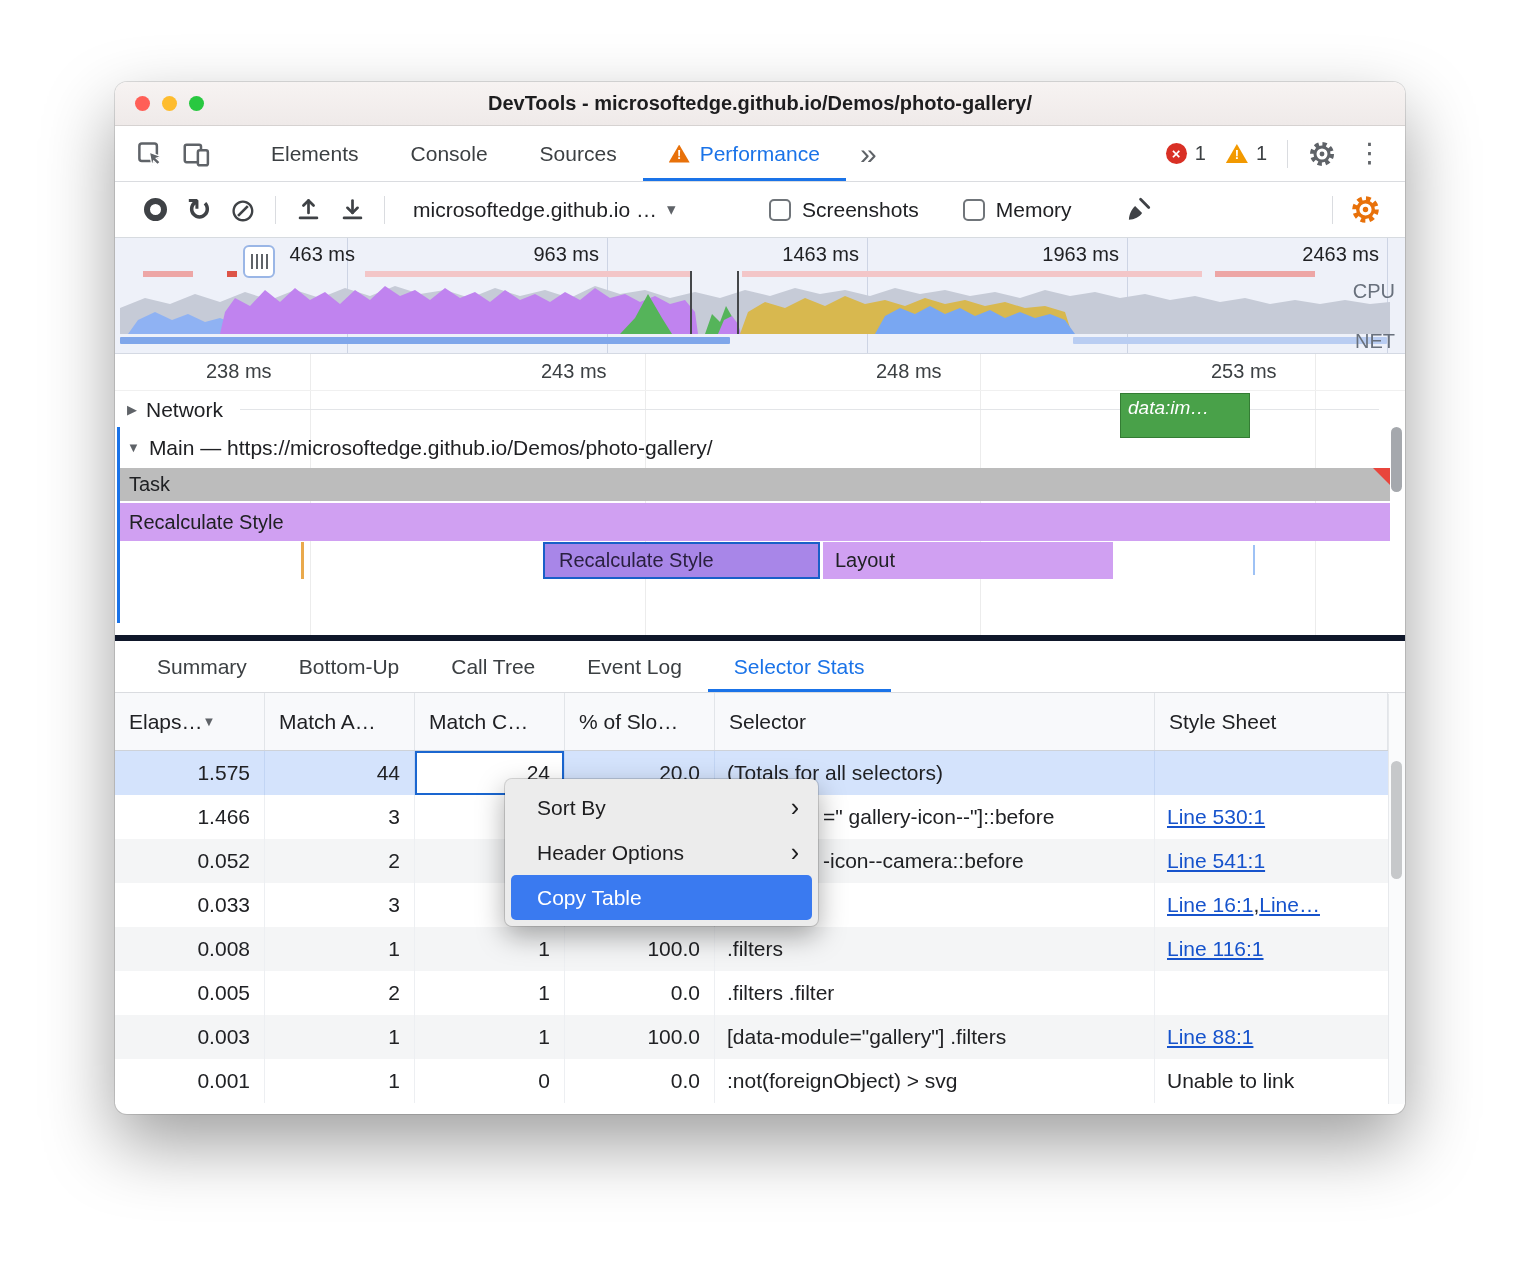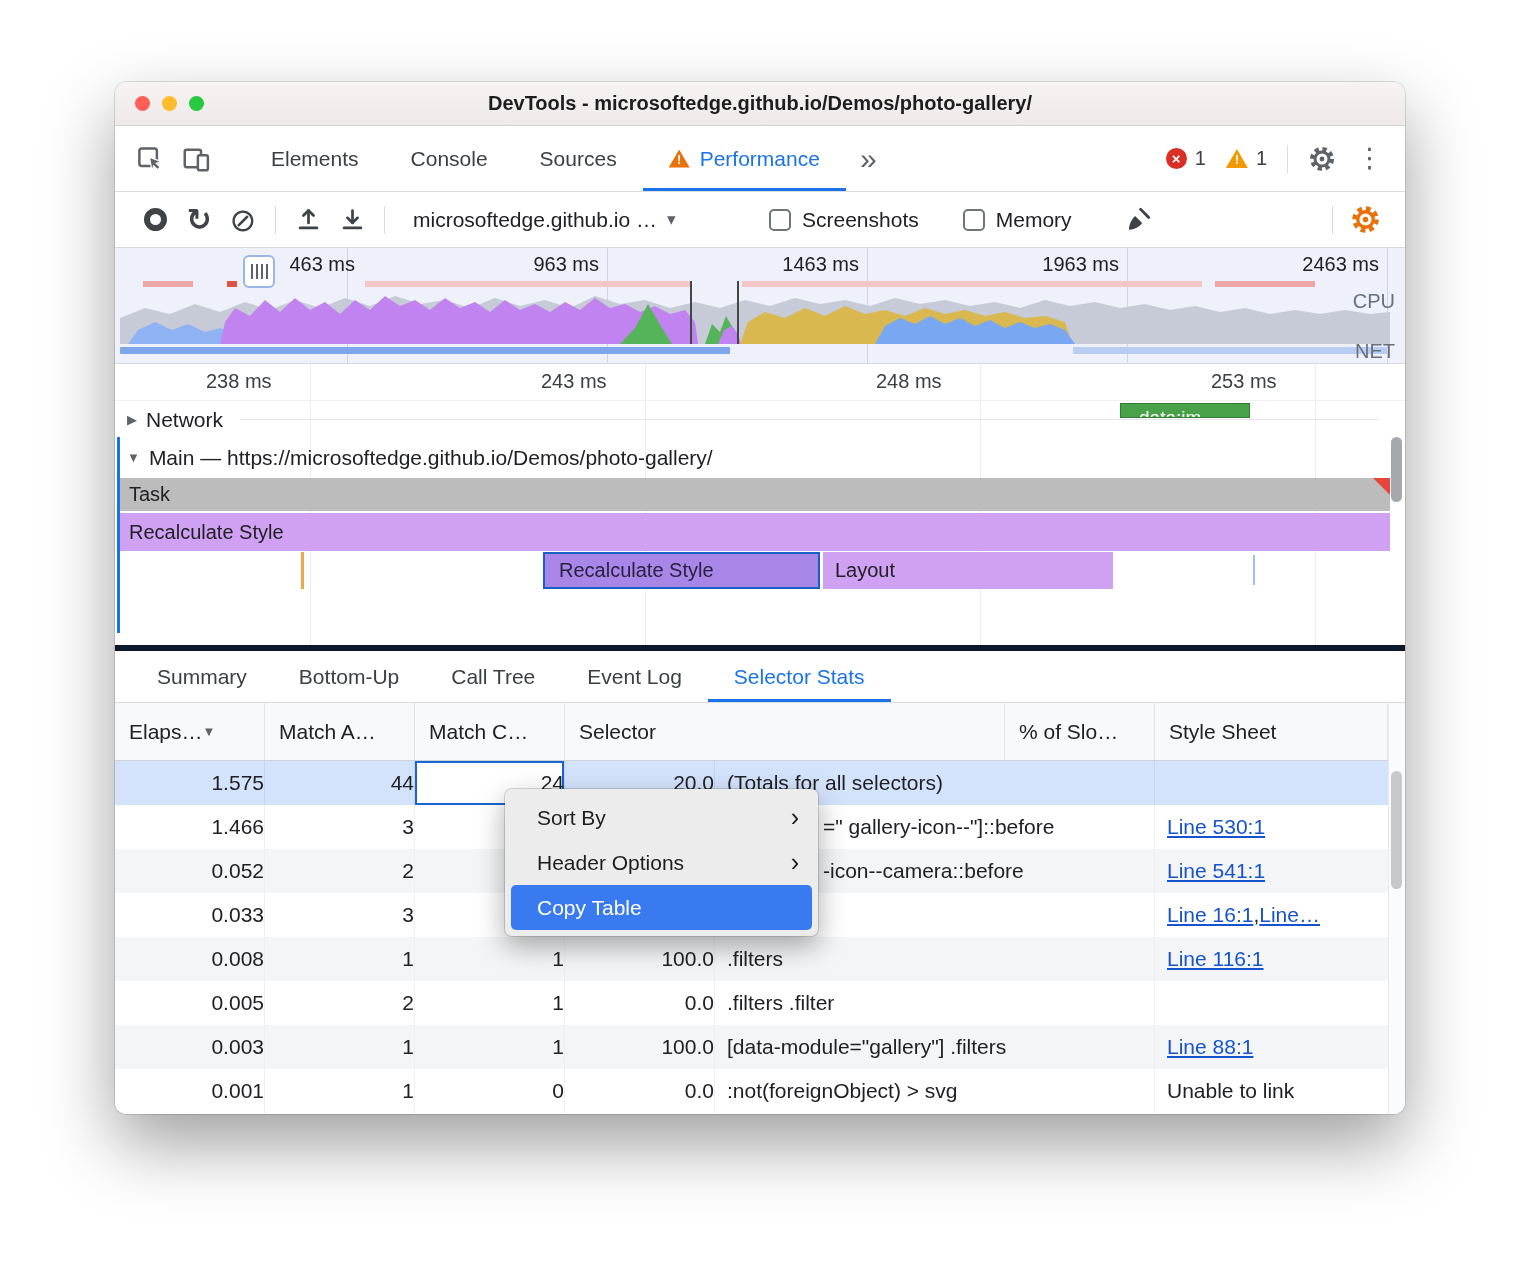--- a/index.html
+++ b/index.html
@@ -12,21 +12,21 @@
 
   
   .titlebar { height:44px; background:linear-gradient(#f7f3f2,#efeae9); border-bottom:1px solid #d6d2d1;
     display:flex; align-items:center; justify-content:center; position:relative; }
   .traffic { position:absolute; left:20px; top:0; height:100%; display:flex; align-items:center; gap:12px; }
   .light { width:15px; height:15px; border-radius:50%; display:inline-block; }
   .light.red{background:#ff5f57;} .light.yellow{background:#febc2e;} .light.green{background:#28c840;}
   .title-text { font-size:20px; font-weight:bold; color:#1d1d1f; }
 
   
-  .tabbar { height:66px; background:#fff; border-bottom:1px solid #dadce0; display:flex; align-items:stretch; padding:0 12px; position:relative; }
+  .tabbar { height:56px; background:#fff; border-bottom:1px solid #dadce0; display:flex; align-items:stretch; padding:0 12px; position:relative; }
   .tb-icon { width:46px; display:flex; align-items:center; justify-content:center; }
   .tab-strip { display:flex; align-items:stretch; margin-left:26px; }
   .tab { display:flex; align-items:center; gap:10px; padding:0 26px; font-size:21px; color:#3c4043; }
   .tab.active { color:#1a73e8; box-shadow:inset 0 -3px 0 #1a73e8; }
   .chevrons { font-size:30px; color:#5f6368; display:flex; align-items:center; margin-left:14px; }
   .tab-right { margin-left:auto; display:flex; align-items:center; gap:20px; padding-right:10px; }
   .badge { display:flex; align-items:center; gap:8px; font-size:20px; color:#3c4043; }
   .errc { width:21px; height:21px; border-radius:50%; background:#d93025; color:#fff; font-size:15px; font-weight:bold;
     display:inline-flex; align-items:center; justify-content:center; line-height:1; }
   .tri { width:22px; height:19px; background:#f29900; clip-path:polygon(50% 0,100% 100%,0 100%);
@@ -68,22 +68,22 @@
   .timeline { position:relative; height:281px; background:#fff; overflow:hidden; }
   .tl-grid { position:absolute; top:0; height:281px; width:1px; background:#ececec; z-index:0; }
   .tl-ruler-label { position:absolute; top:6px; width:96px; text-align:left; font-size:20px; color:#3c4043; z-index:1; }
   .ruler-line { position:absolute; left:0; right:0; top:36px; height:1px; background:#f0f0f0; z-index:0; }
   .track-row { position:absolute; left:0; display:flex; align-items:center; gap:9px; padding-left:12px; z-index:1; }
   .row-network { top:38px; height:35px; width:1272px; }
   .row-main { top:73px; height:41px; width:1272px; }
   .disc { font-size:13px; color:#5f6368; }
   .track-label { font-size:21px; color:#202124; white-space:nowrap; }
   .net-rule { flex:1; height:1px; background:#e3e5e8; margin:0 8px; }
-  .net-request { position:absolute; left:1005px; top:39px; width:130px; height:15px; background:#49a149; border:1px solid #347c34;
-    color:#fff; font-size:19px; line-height:28px; padding-left:18px; white-space:nowrap; overflow:hidden; z-index:2; }
+  .net-request { position:absolute; left:1005px; top:39px; width:130px; height:45px; background:#49a149; border:1px solid #347c34;
+    color:#fff; font-size:19px; line-height:28px; padding-left:7px; white-space:nowrap; overflow:hidden; z-index:2;font-style:italic; }
   .main-accent { position:absolute; left:2px; top:73px; width:3px; height:196px; background:#1a73e8; z-index:3; }
   .task-bar { position:absolute; left:5px; top:114px; width:1270px; height:33px; background:#bcbcbc; z-index:1; }
   .task-bar .bar-label { font-size:20px; color:#202124; line-height:33px; padding-left:9px; }
   .task-red-corner { position:absolute; right:0; top:0; width:0; height:0; border-top:17px solid #e8453c; border-left:17px solid transparent; }
   .recalc-bar { position:absolute; left:5px; top:149px; width:1270px; height:38px; background:#d0a0f2; z-index:1; }
   .recalc-bar .bar-label { font-size:20px; color:#202124; line-height:38px; padding-left:9px; }
   .sel-block { position:absolute; left:428px; top:188px; width:277px; height:37px; background:#a886e8; border:2px solid #1a5fc8;
     z-index:2; font-size:20px; color:#2a2040; line-height:33px; padding-left:14px; white-space:nowrap; }
   .layout-block { position:absolute; left:708px; top:188px; width:290px; height:37px; background:#d0a0f2; z-index:1;
     font-size:20px; color:#202124; line-height:37px; padding-left:12px; }
@@ -102,21 +102,21 @@
     border-right:1px solid #e2e5e9; overflow:hidden; white-space:nowrap; }
   .sort { font-size:13px; color:#5f6368; }
 
   .tbody { position:relative; }
   .tr { height:44px; display:flex; background:#fff; }
   .tr.alt { background:#f4f5f6; }
   .tr.sel { background:#d4e3fc; }
   .td { display:flex; align-items:center; font-size:21px; color:#202124; border-right:1px solid #edeff2;
     overflow:hidden; white-space:nowrap; }
   .tr.sel .td { border-right-color:#c2d5f4; }
-  .td.num { justify-content:flex-end; }
+  .td.num { justify-content:flex-end; padding-right:14px; }
   .td.selcell { padding-left:12px; }
   .td.selcell.clipped { padding-left:108px; }
   .td.sheet { padding-left:12px; border-right:none; }
   .td.focus { background:#fff; box-shadow:inset 0 0 0 2px #1a66d0; }
   .link { color:#1653cc; text-decoration:underline; }
   .plain { color:#202124; }
 
   .tscroll-track { position:absolute; right:0; top:53px; bottom:0; width:17px; background:#fafbfc; border-left:1px solid #e7e9ec; z-index:3; }
   .tscroll-thumb { position:absolute; right:3px; top:67px; width:11px; height:118px; background:#c6c8ca; border-radius:6px; }
 
@@ -358,25 +358,25 @@
         <div class="th" style="width: 150px;">
           <span>Elaps…</span>
           <span class="sort">▼</span>
         </div>
         <div class="th" style="width: 150px;">
           <span>Match A…</span>
         </div>
         <div class="th" style="width: 150px;">
           <span>Match C…</span>
         </div>
+        <div class="th" style="width: 150px;">
+          <span>% of Slo…</span>
+        </div>
         <div class="th" style="width: 440px;">
           <span>Selector</span>
-        </div>
-        <div class="th" style="width: 150px;">
-          <span>% of Slo…</span>
         </div>
         <div class="th" style="width: 233px;">
           <span>Style Sheet</span>
         </div>
       </div>
     <div class="tbody">
         <div class="tr sel">
           <div class="td num" style="width: 150px;">1.575</div>
           <div class="td num" style="width: 150px;">44</div>
           <div class="td num focus" style="width: 150px;">24</div>

